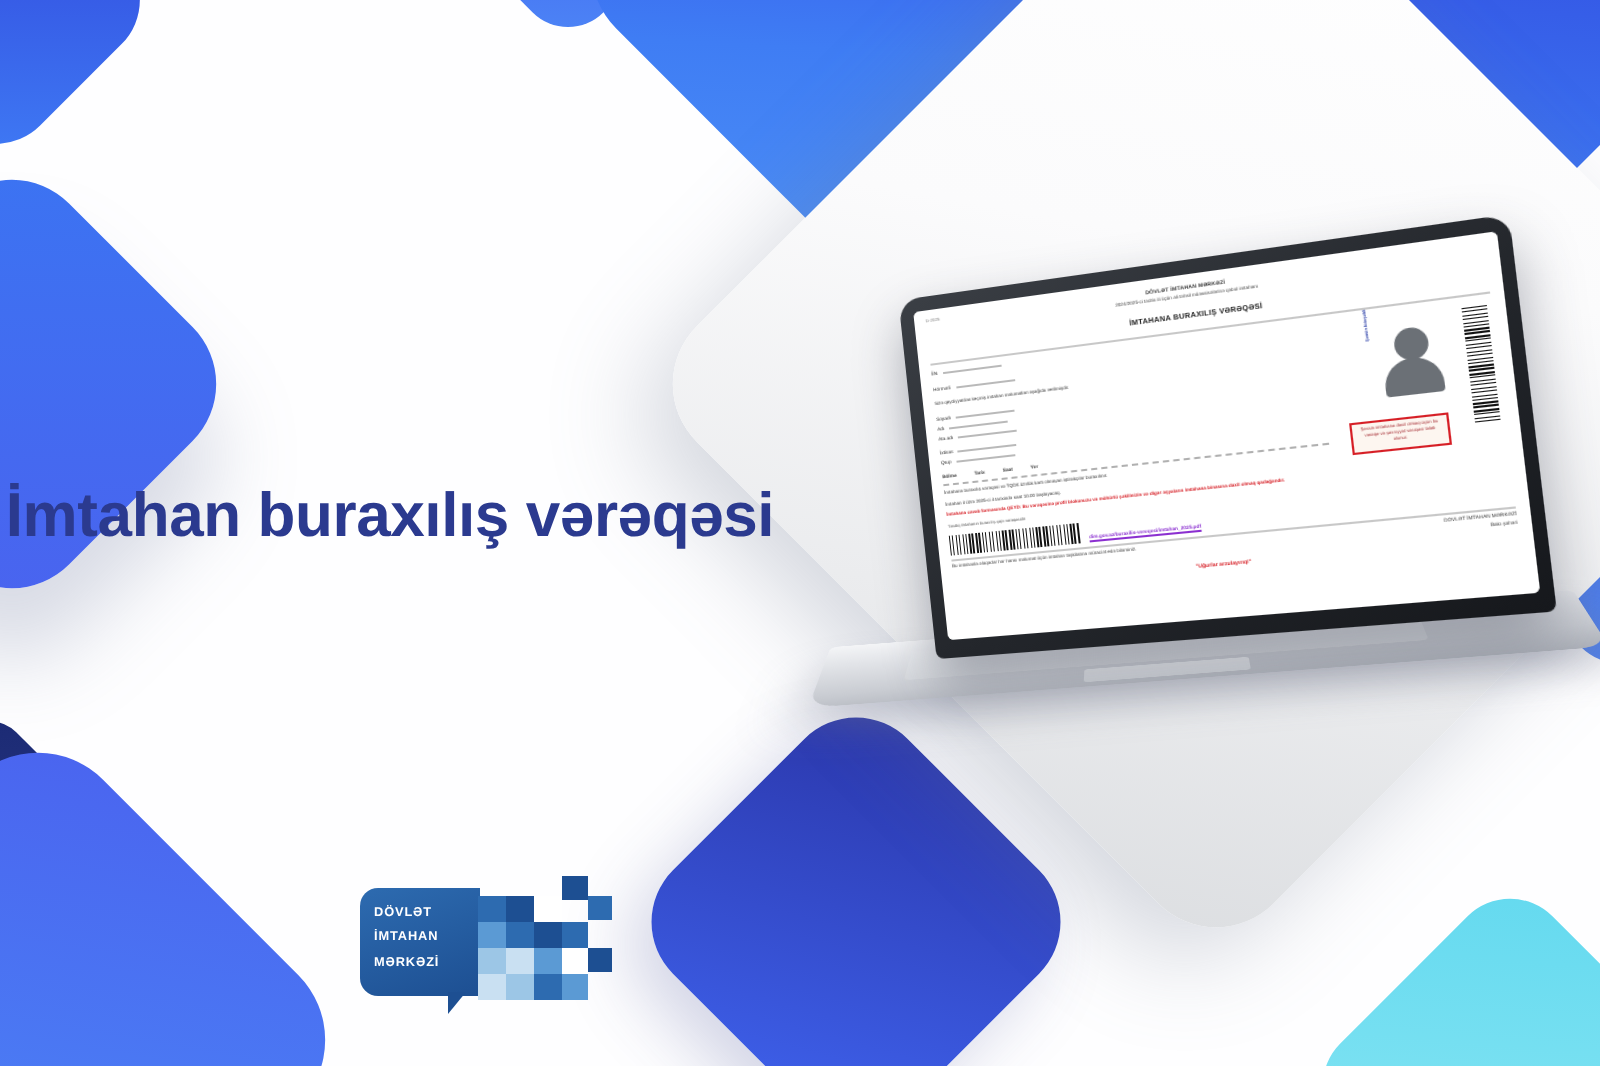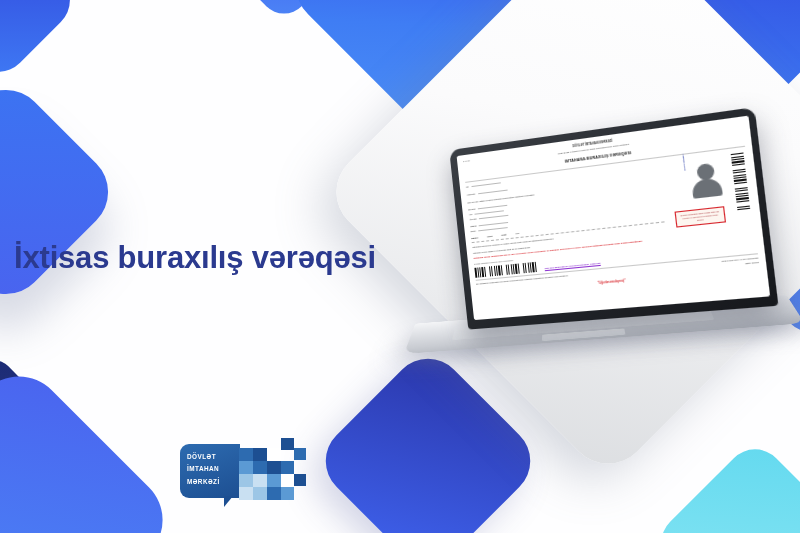--- a/index.html
+++ b/index.html
@@ -291,21 +291,21 @@
   <div class="dia dia-tr2"></div>
   <div class="dia dia-lm"></div>
   <div class="dia dia-rm"></div>
   <div class="dia dia-ls"></div>
   <div class="dia dia-bl"></div>
   <div class="dia dia-bc"></div>
   <div class="dia dia-br"></div>
 
   <div class="dia-white"></div>
 
-  <div class="headline">İxtisas buraxılış vərəqəsi</div>
+  <div class="headline">İmtahan buraxılış vərəqəsi</div>
 
   <div class="logo">
     <div class="logo-bubble"></div>
     <div class="logo-tail"></div>
     <div class="logo-text">
       <div>DÖVLƏT</div>
       <div>İMTAHAN</div>
       <div>MƏRKƏZİ</div>
     </div>
     <div class="logo-grid">

